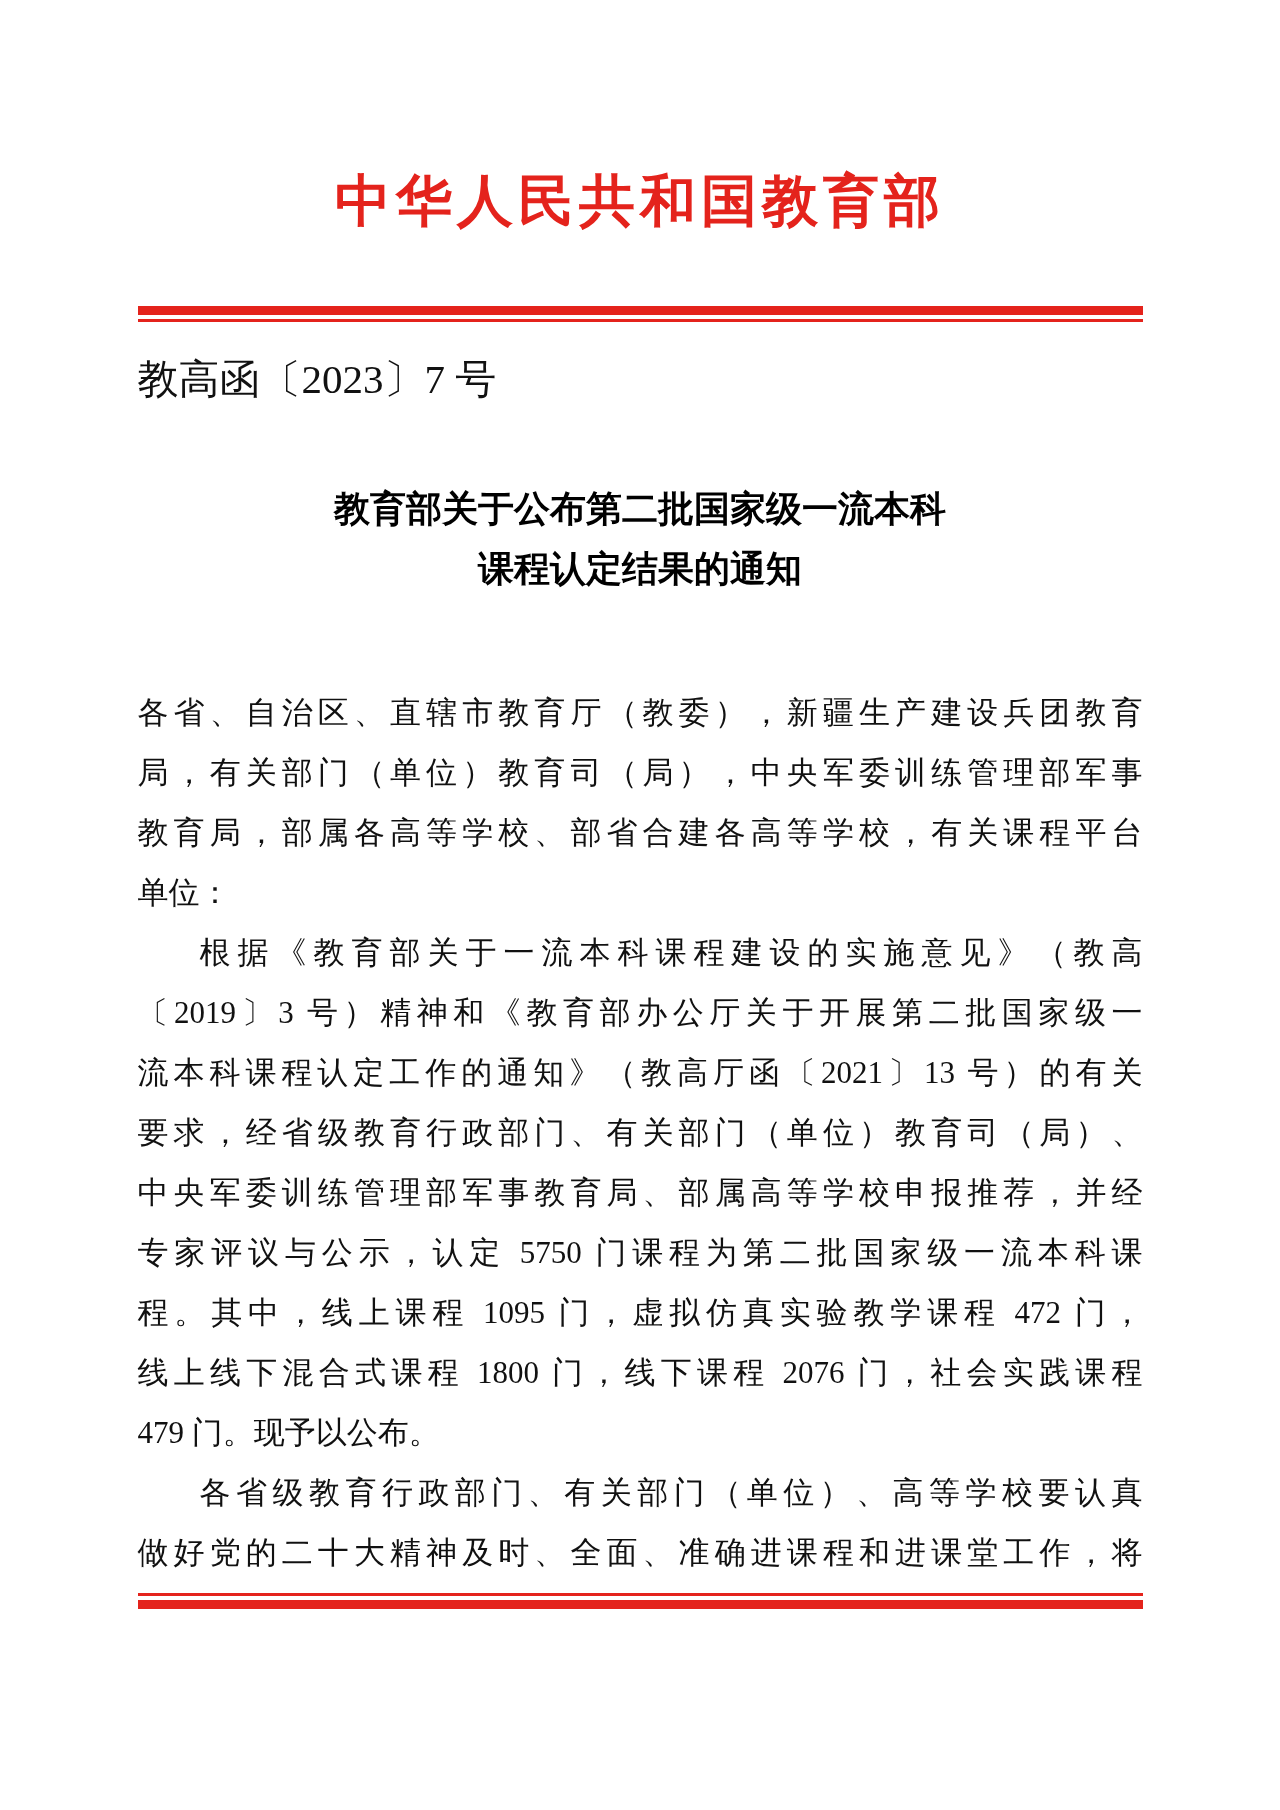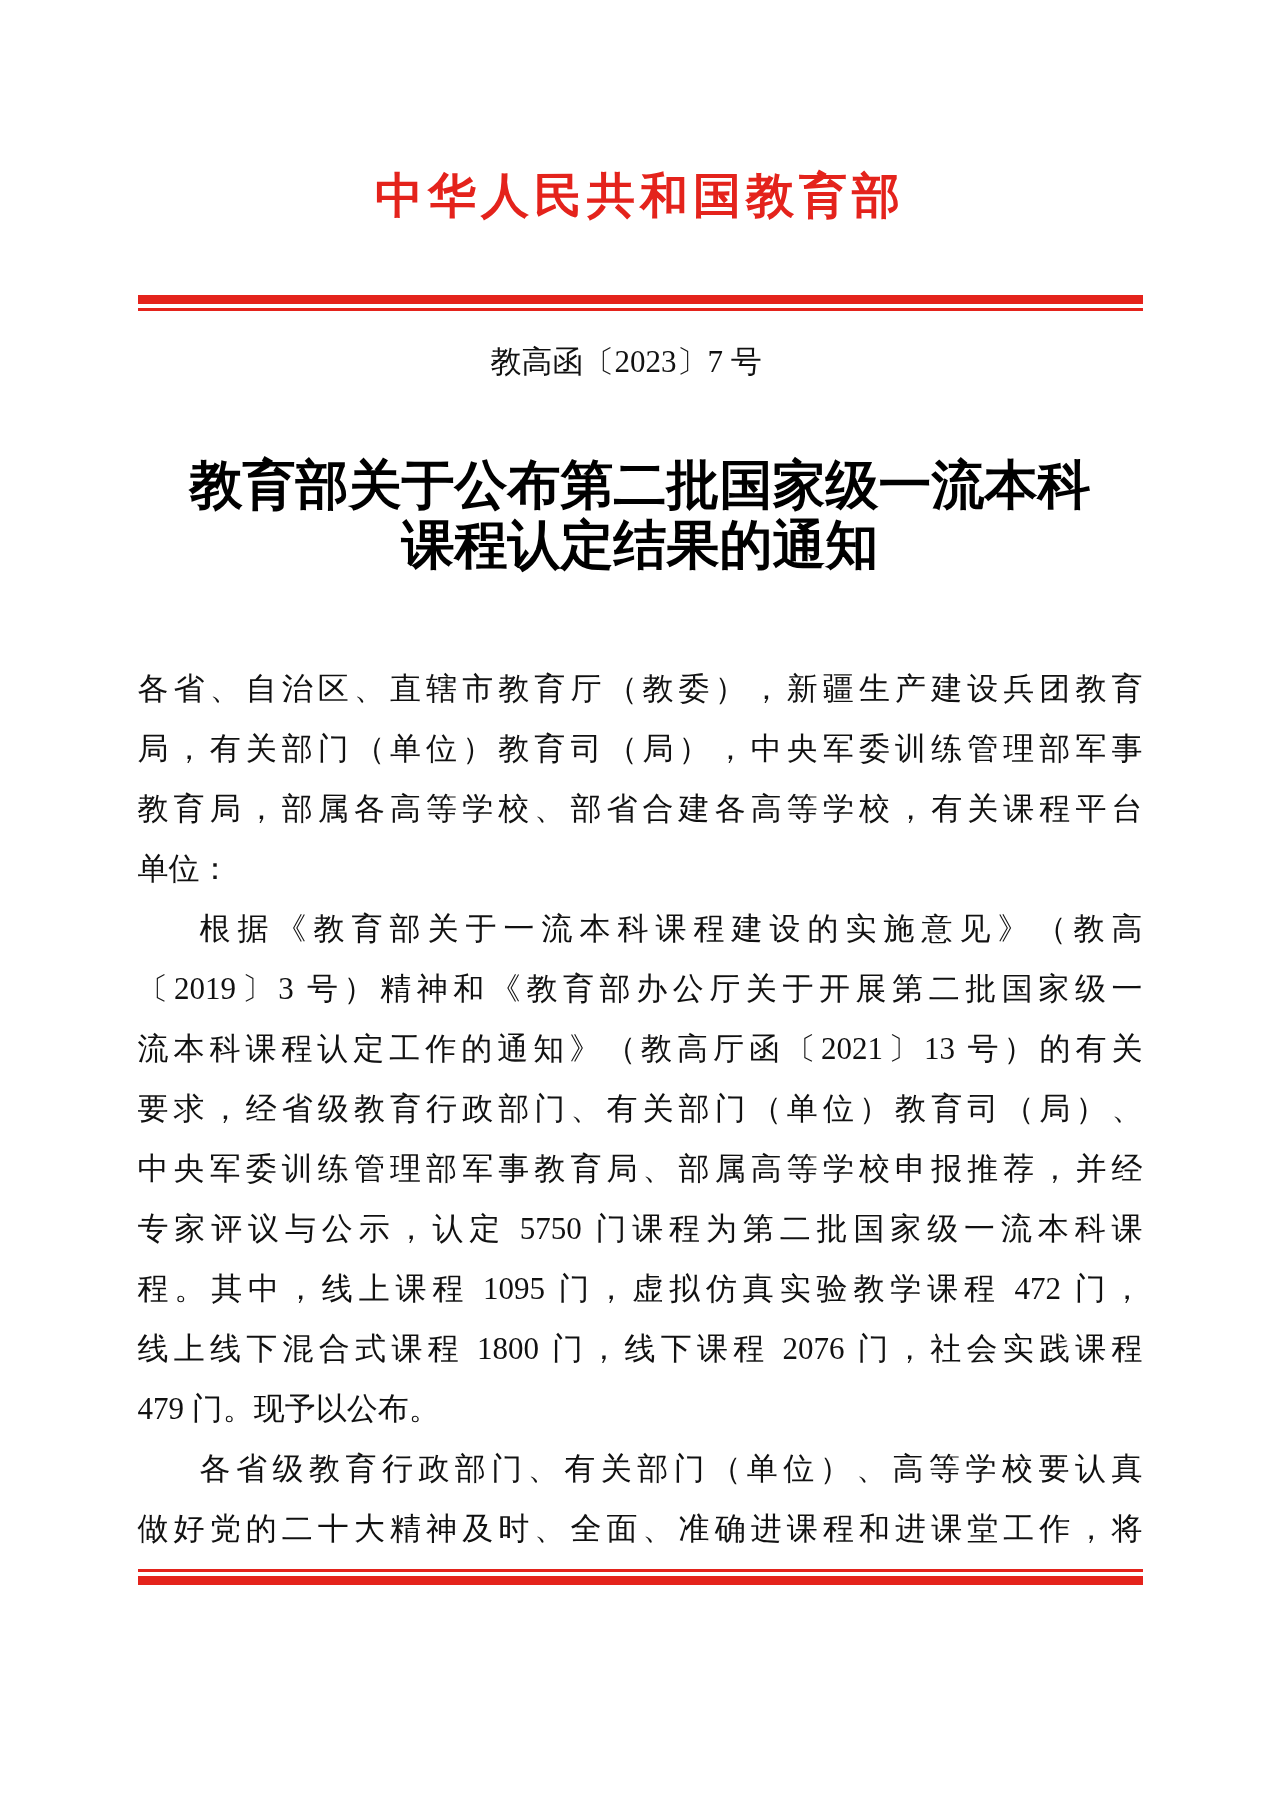--- a/index.html
+++ b/index.html
@@ -15,50 +15,50 @@
     overflow: hidden;
   }
   .page {
     width: 1005px;
     margin: 0 auto;
   }
   
   .org-name {
     margin-top: 165px;
     text-align: center;
-    font-size: 48px;
+    font-size: 56px;
     font-weight: bold;
     letter-spacing: 5px;
     color: #e4231c;
     white-space: nowrap;
     line-height: 1.3;
     font-family: "Liberation Serif", serif;
   }
   
   .rule-top { margin-top: 68px; }
   .rule-bottom { margin-top: 10px; }
   .rule .bar-thick { height: 9px; background: #e4231c; }
   .rule .bar-thin  { height: 3px; background: #e4231c; margin-top: 4px; }
   .rule-bottom .bar-thin  { margin-top: 0; }
   .rule-bottom .bar-thick { margin-top: 4px; }
   
   .doc-number {
     margin-top: 30px;
-    text-align: center;
+    text-align: left;
     padding-right: 28px;
-    font-size: 31px;
+    font-size: 41px;
     line-height: 1.35;
     color: #111;
   }
   
   .notice-title {
     margin-top: 72px;
     text-align: center;
     font-weight: bold;
-    font-size: 53px;
+    font-size: 36px;
     line-height: 60px;
     color: #000;
   }
   
   .body-text {
     margin-top: 84px;
     font-size: 31px;
     line-height: 60px;
     color: #111;
   }

